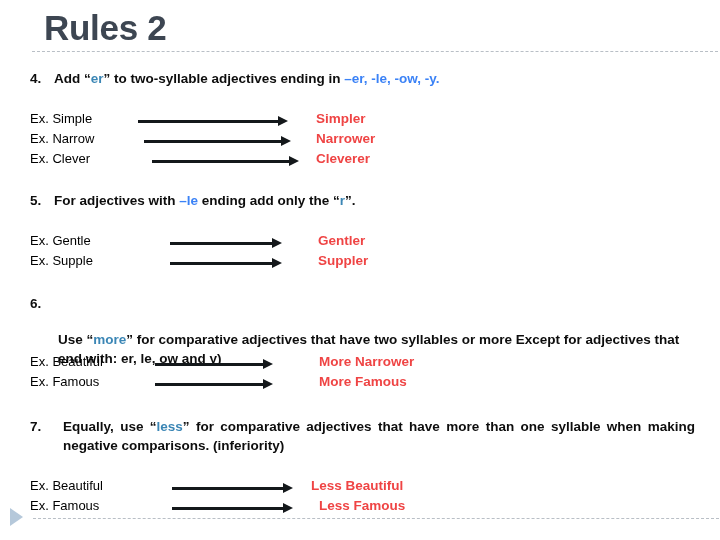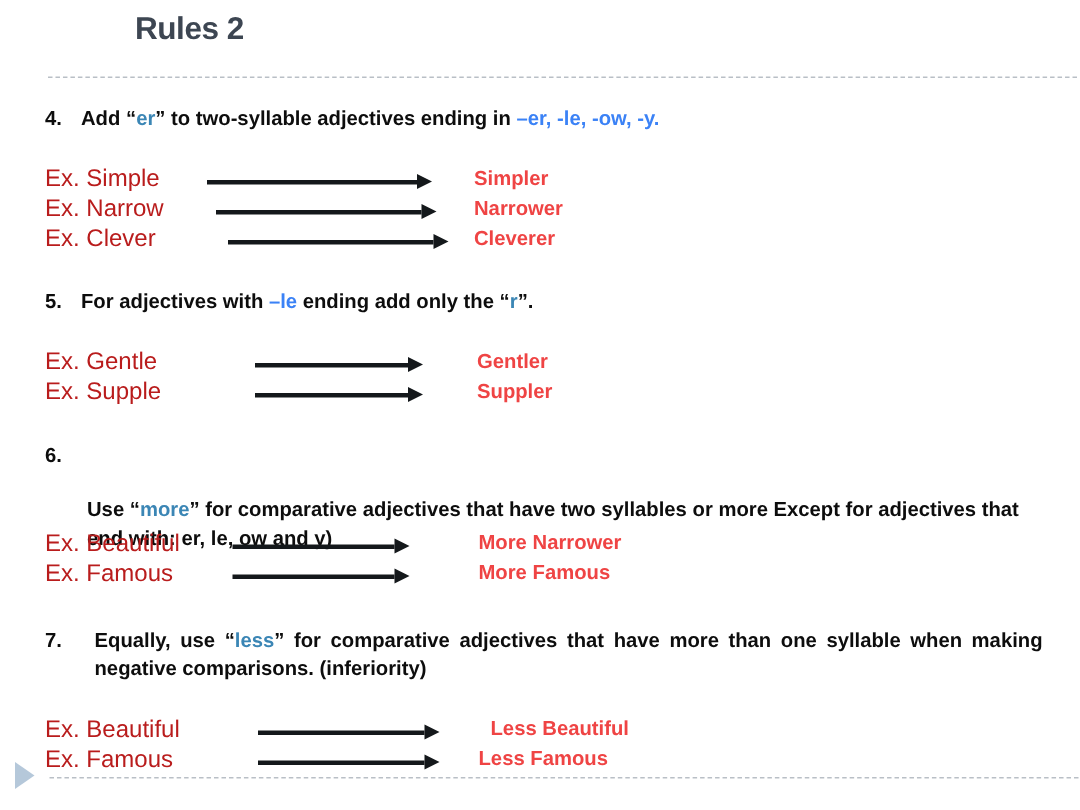--- a/index.html
+++ b/index.html
@@ -20,26 +20,25 @@
     left: 0; top: 0;
     width: 720px;
     height: 540px;
   }
 
   
   .title {
     position: absolute;
     left: 44px;
     top: 8px;
-    font-size: 21px;
+    font-size: 35px;
     font-weight: bold;
     color: #3d4652;
     letter-spacing: -0.3px;
     white-space: nowrap;
-    margin-left: 46px;
   }
 
   
   .divider-top {
     position: absolute;
     left: 32px;
     top: 51px;
     width: 686px;
     height: 0;
     border-top: 1px dashed #b9bfc6;
@@ -98,22 +97,22 @@
     position: absolute;
   }
   .ex-row {
     position: relative;
     height: 20px;
   }
   .ex-left {
     position: absolute;
     left: 0;
     top: 0;
-    font-size: 16px;
-    color: #b91c1c;
+    font-size: 13px;
+    color: #000000;
     white-space: nowrap;
   }
   .ex-right {
     position: absolute;
     top: 0;
     font-size: 13.5px;
     font-weight: bold;
     color: #ef4444;
     white-space: nowrap;
   }
@@ -232,21 +231,21 @@
     <span class="body"><span>Equally, use “</span><span class="blue">less</span><span>” for comparative adjectives that have more than one syllable when making negative comparisons. (inferiority)</span></span>
   </div>
 
   <div class="ex-block" style="left:30px; top:478px;">
     <div class="ex-row">
       <span class="ex-left">Ex.  Beautiful</span>
       <span class="arrow" style="left:142px; top:5px; width:121px;">
         <span class="shaft" style="width:111px;"></span>
           <span class="head" style="left:111px;"></span>
       </span>
-      <span class="ex-right" style="left:297px;">Less Beautiful</span>
+      <span class="ex-right" style="left:281px;">Less Beautiful</span>
     </div>
     <div class="ex-row">
       <span class="ex-left">Ex.  Famous</span>
       <span class="arrow" style="left:142px; top:5px; width:121px;">
         <span class="shaft" style="width:111px;"></span>
           <span class="head" style="left:111px;"></span>
       </span>
       <span class="ex-right" style="left:289px;">Less Famous</span>
     </div>
   </div>

